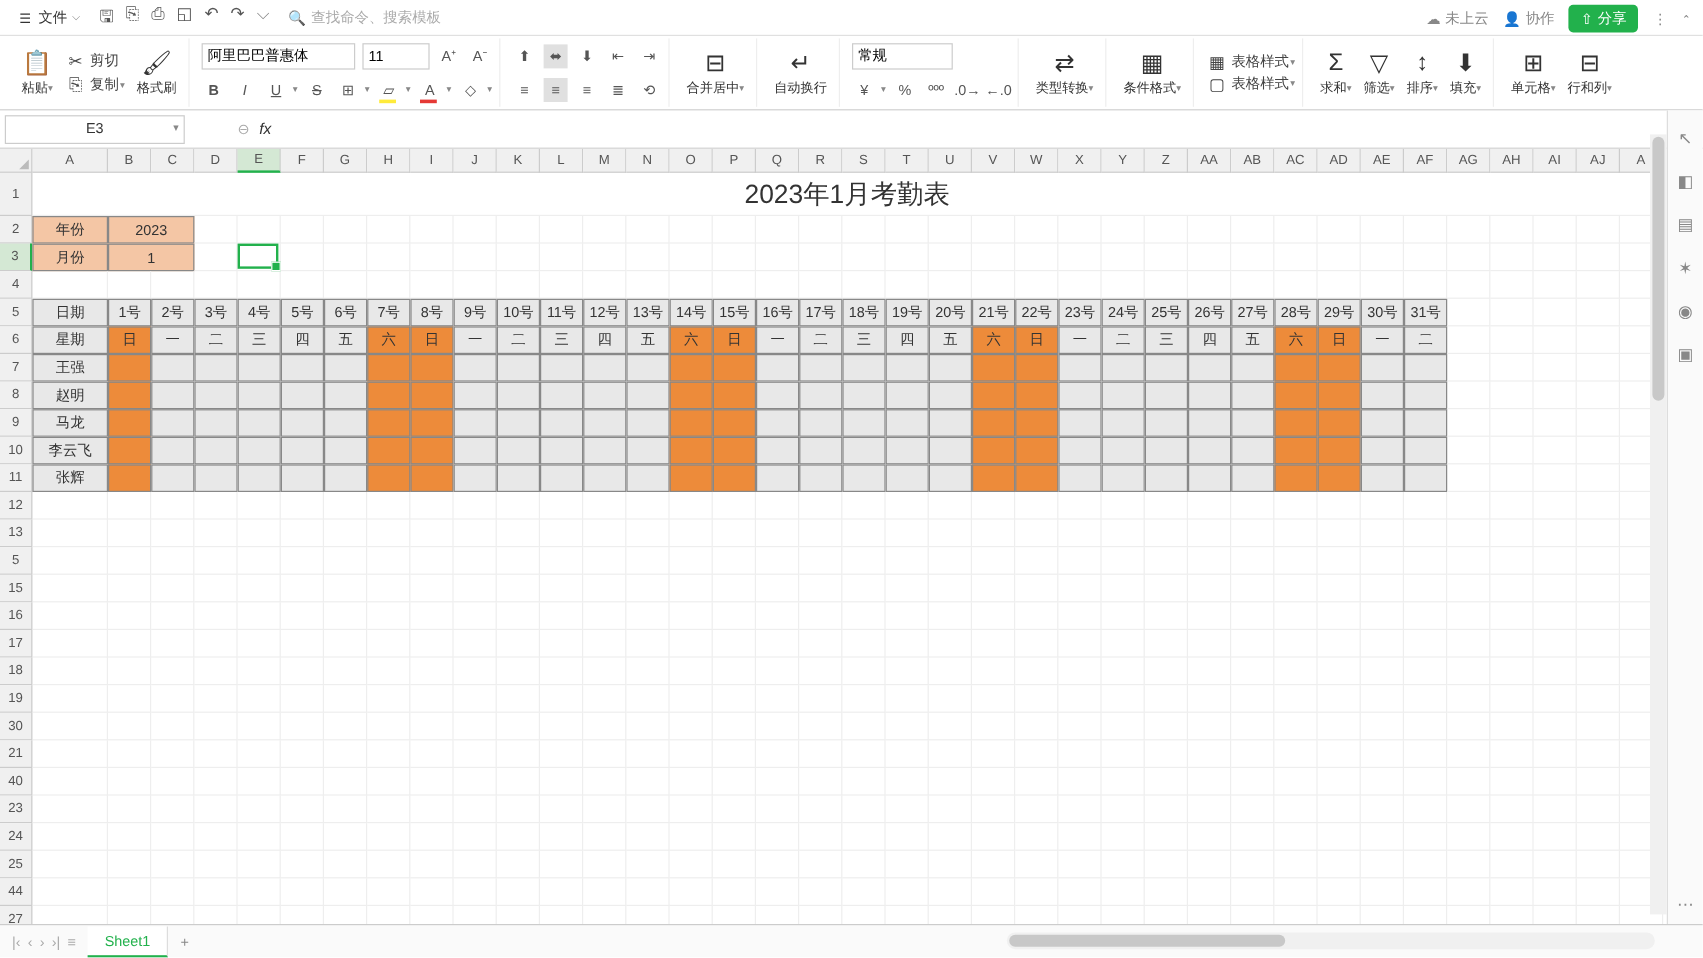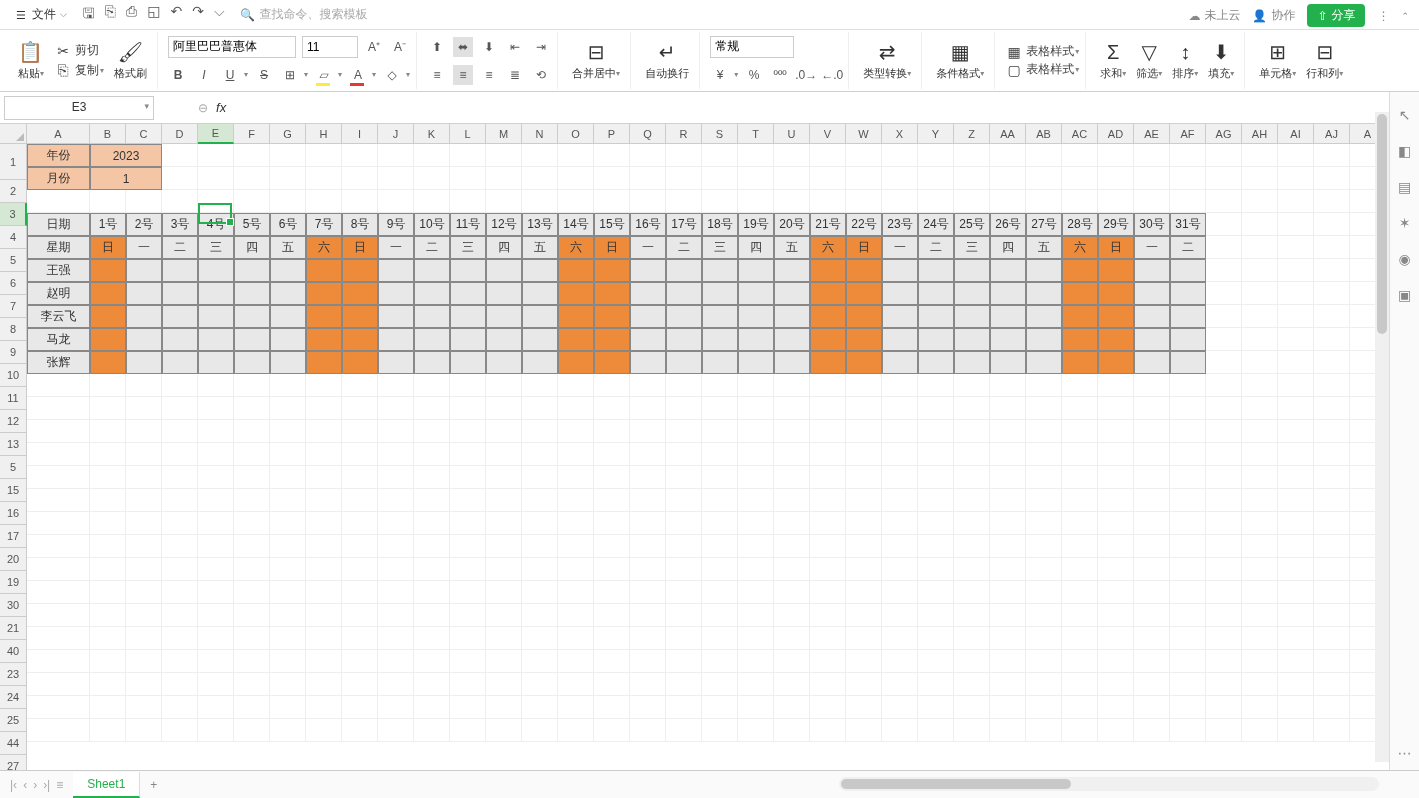--- a/index.html
+++ b/index.html
@@ -379,32 +379,35 @@
         <div class="row-h" style="height:23px">8</div>
         <div class="row-h" style="height:23px">9</div>
         <div class="row-h" style="height:23px">10</div>
         <div class="row-h" style="height:23px">11</div>
         <div class="row-h" style="height:23px">12</div>
         <div class="row-h" style="height:23px">13</div>
         <div class="row-h" style="height:23px">5</div>
         <div class="row-h" style="height:23px">15</div>
         <div class="row-h" style="height:23px">16</div>
         <div class="row-h" style="height:23px">17</div>
-        <div class="row-h" style="height:23px">20</div>
+        <div class="row-h" style="height:23px">18</div>
         <div class="row-h" style="height:23px">19</div>
         <div class="row-h" style="height:23px">30</div>
         <div class="row-h" style="height:23px">21</div>
         <div class="row-h" style="height:23px">40</div>
         <div class="row-h" style="height:23px">23</div>
         <div class="row-h" style="height:23px">24</div>
         <div class="row-h" style="height:23px">25</div>
         <div class="row-h" style="height:23px">44</div>
         <div class="row-h" style="height:23px">27</div>
       </div>
       <div class="cells" id="cells-area">
+        <div class="cell-row">
+          <div class="cell title-cell" style="width:1359px;height:36px">2023年1月考勤表</div>
+        </div>
         <div class="cell-row">
           <div class="cell hdr-peach" style="width:63px;height:23px">年份</div>
           <div class="cell hdr-peach" style="width:72px;height:23px">2023</div>
           <div class="cell" style="width:36px;height:23px"></div>
           <div class="cell" style="width:36px;height:23px"></div>
           <div class="cell" style="width:36px;height:23px"></div>
           <div class="cell" style="width:36px;height:23px"></div>
           <div class="cell" style="width:36px;height:23px"></div>
           <div class="cell" style="width:36px;height:23px"></div>
           <div class="cell" style="width:36px;height:23px"></div>
@@ -663,60 +666,60 @@
           <div class="cell data-orange" style="width:36px;height:23px"></div>
           <div class="cell data-gray" style="width:36px;height:23px"></div>
           <div class="cell data-gray" style="width:36px;height:23px"></div>
           <div class="cell" style="width:36px;height:23px"></div>
           <div class="cell" style="width:36px;height:23px"></div>
           <div class="cell" style="width:36px;height:23px"></div>
           <div class="cell" style="width:36px;height:23px"></div>
           <div class="cell" style="width:36px;height:23px"></div>
         </div>
         <div class="cell-row">
+          <div class="cell hdr-gray" style="width:63px;height:23px">马龙</div>
+          <div class="cell data-orange" style="width:36px;height:23px"></div>
+          <div class="cell data-gray" style="width:36px;height:23px"></div>
+          <div class="cell data-gray" style="width:36px;height:23px"></div>
+          <div class="cell data-gray" style="width:36px;height:23px"></div>
+          <div class="cell data-gray" style="width:36px;height:23px"></div>
+          <div class="cell data-gray" style="width:36px;height:23px"></div>
+          <div class="cell data-orange" style="width:36px;height:23px"></div>
+          <div class="cell data-orange" style="width:36px;height:23px"></div>
+          <div class="cell data-gray" style="width:36px;height:23px"></div>
+          <div class="cell data-gray" style="width:36px;height:23px"></div>
+          <div class="cell data-gray" style="width:36px;height:23px"></div>
+          <div class="cell data-gray" style="width:36px;height:23px"></div>
+          <div class="cell data-gray" style="width:36px;height:23px"></div>
+          <div class="cell data-orange" style="width:36px;height:23px"></div>
+          <div class="cell data-orange" style="width:36px;height:23px"></div>
+          <div class="cell data-gray" style="width:36px;height:23px"></div>
+          <div class="cell data-gray" style="width:36px;height:23px"></div>
+          <div class="cell data-gray" style="width:36px;height:23px"></div>
+          <div class="cell data-gray" style="width:36px;height:23px"></div>
+          <div class="cell data-gray" style="width:36px;height:23px"></div>
+          <div class="cell data-orange" style="width:36px;height:23px"></div>
+          <div class="cell data-orange" style="width:36px;height:23px"></div>
+          <div class="cell data-gray" style="width:36px;height:23px"></div>
+          <div class="cell data-gray" style="width:36px;height:23px"></div>
+          <div class="cell data-gray" style="width:36px;height:23px"></div>
+          <div class="cell data-gray" style="width:36px;height:23px"></div>
+          <div class="cell data-gray" style="width:36px;height:23px"></div>
+          <div class="cell data-orange" style="width:36px;height:23px"></div>
+          <div class="cell data-orange" style="width:36px;height:23px"></div>
+          <div class="cell data-gray" style="width:36px;height:23px"></div>
+          <div class="cell data-gray" style="width:36px;height:23px"></div>
+          <div class="cell" style="width:36px;height:23px"></div>
+          <div class="cell" style="width:36px;height:23px"></div>
+          <div class="cell" style="width:36px;height:23px"></div>
+          <div class="cell" style="width:36px;height:23px"></div>
+          <div class="cell" style="width:36px;height:23px"></div>
+        </div>
+        <div class="cell-row">
           <div class="cell hdr-gray" style="width:63px;height:23px">李云飞</div>
-          <div class="cell data-orange" style="width:36px;height:23px"></div>
-          <div class="cell data-gray" style="width:36px;height:23px"></div>
-          <div class="cell data-gray" style="width:36px;height:23px"></div>
-          <div class="cell data-gray" style="width:36px;height:23px"></div>
-          <div class="cell data-gray" style="width:36px;height:23px"></div>
-          <div class="cell data-gray" style="width:36px;height:23px"></div>
-          <div class="cell data-orange" style="width:36px;height:23px"></div>
-          <div class="cell data-orange" style="width:36px;height:23px"></div>
-          <div class="cell data-gray" style="width:36px;height:23px"></div>
-          <div class="cell data-gray" style="width:36px;height:23px"></div>
-          <div class="cell data-gray" style="width:36px;height:23px"></div>
-          <div class="cell data-gray" style="width:36px;height:23px"></div>
-          <div class="cell data-gray" style="width:36px;height:23px"></div>
-          <div class="cell data-orange" style="width:36px;height:23px"></div>
-          <div class="cell data-orange" style="width:36px;height:23px"></div>
-          <div class="cell data-gray" style="width:36px;height:23px"></div>
-          <div class="cell data-gray" style="width:36px;height:23px"></div>
-          <div class="cell data-gray" style="width:36px;height:23px"></div>
-          <div class="cell data-gray" style="width:36px;height:23px"></div>
-          <div class="cell data-gray" style="width:36px;height:23px"></div>
-          <div class="cell data-orange" style="width:36px;height:23px"></div>
-          <div class="cell data-orange" style="width:36px;height:23px"></div>
-          <div class="cell data-gray" style="width:36px;height:23px"></div>
-          <div class="cell data-gray" style="width:36px;height:23px"></div>
-          <div class="cell data-gray" style="width:36px;height:23px"></div>
-          <div class="cell data-gray" style="width:36px;height:23px"></div>
-          <div class="cell data-gray" style="width:36px;height:23px"></div>
-          <div class="cell data-orange" style="width:36px;height:23px"></div>
-          <div class="cell data-orange" style="width:36px;height:23px"></div>
-          <div class="cell data-gray" style="width:36px;height:23px"></div>
-          <div class="cell data-gray" style="width:36px;height:23px"></div>
-          <div class="cell" style="width:36px;height:23px"></div>
-          <div class="cell" style="width:36px;height:23px"></div>
-          <div class="cell" style="width:36px;height:23px"></div>
-          <div class="cell" style="width:36px;height:23px"></div>
-          <div class="cell" style="width:36px;height:23px"></div>
-        </div>
-        <div class="cell-row">
-          <div class="cell hdr-gray" style="width:63px;height:23px">马龙</div>
           <div class="cell data-orange" style="width:36px;height:23px"></div>
           <div class="cell data-gray" style="width:36px;height:23px"></div>
           <div class="cell data-gray" style="width:36px;height:23px"></div>
           <div class="cell data-gray" style="width:36px;height:23px"></div>
           <div class="cell data-gray" style="width:36px;height:23px"></div>
           <div class="cell data-gray" style="width:36px;height:23px"></div>
           <div class="cell data-orange" style="width:36px;height:23px"></div>
           <div class="cell data-orange" style="width:36px;height:23px"></div>
           <div class="cell data-gray" style="width:36px;height:23px"></div>
           <div class="cell data-gray" style="width:36px;height:23px"></div>

